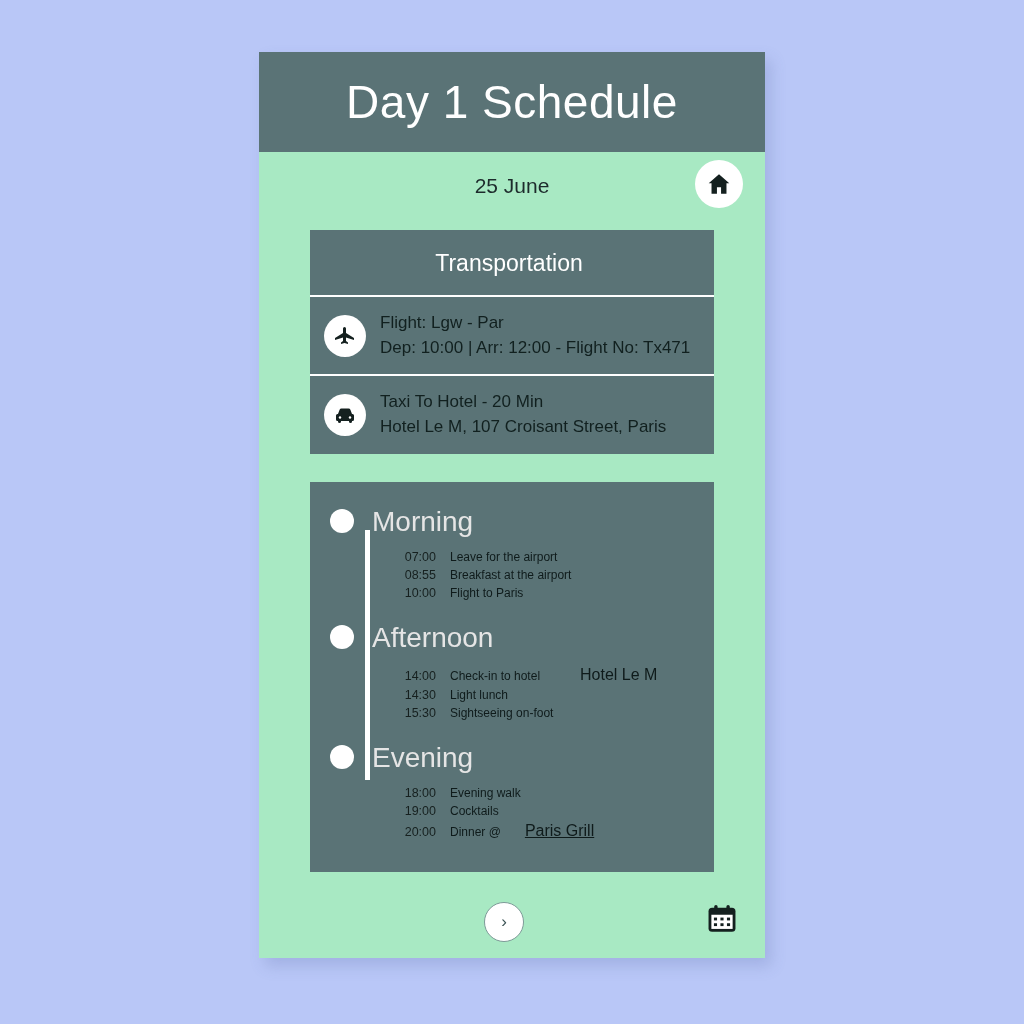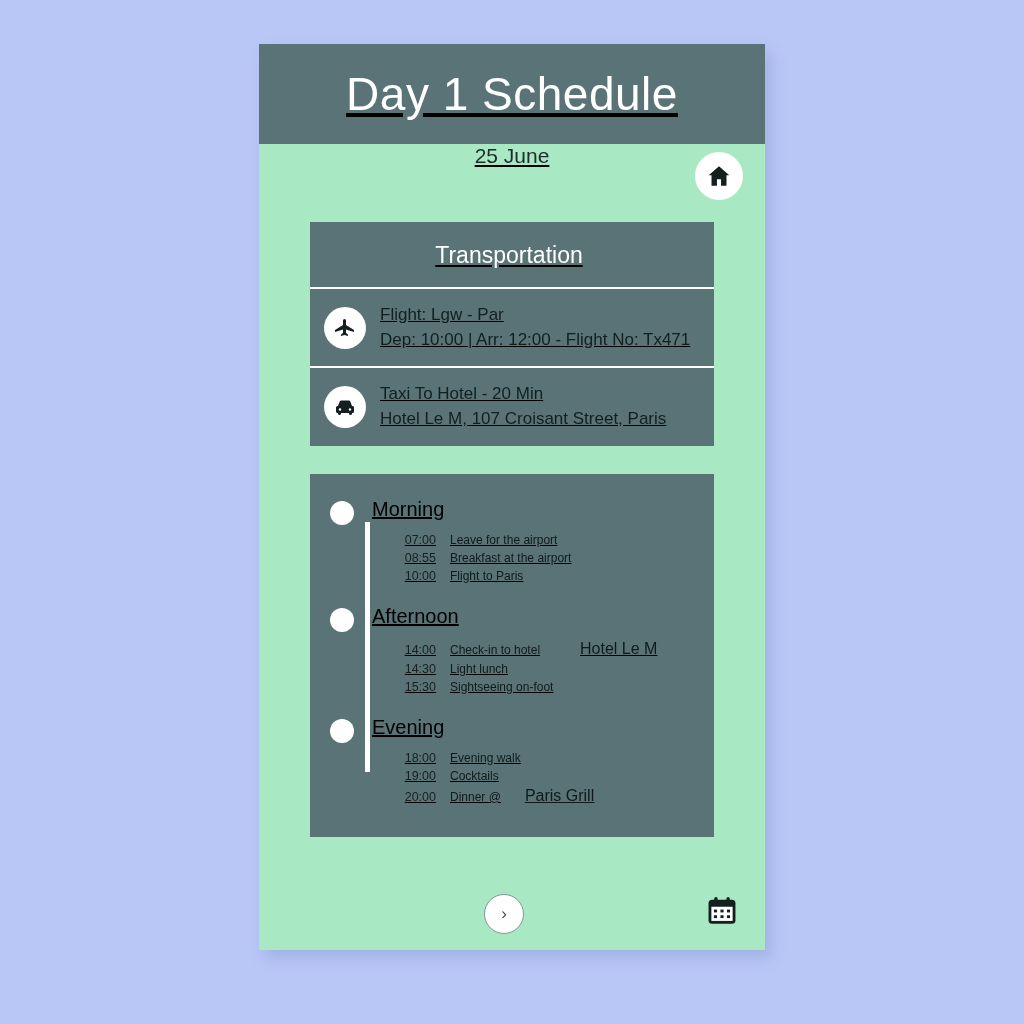--- a/index.html
+++ b/index.html
@@ -12,45 +12,45 @@
   }
   #root {
     position: relative;
     width: 1024px;
     height: 1024px;
     overflow: hidden;
   }
   .phone {
     position: absolute;
     left: 259px;
-    top: 44px;
+    top: 52px;
     width: 506px;
     height: 906px;
     background: #a8e9c3;
     box-shadow: 6px 8px 14px rgba(80,100,160,0.22);
     overflow: hidden;
-    text-decoration: underline;
   }
   .header {
     height: 100px;
     background: #5a7376;
     display: flex;
     align-items: center;
     justify-content: center;
   }
   .header-title {
     color: #ffffff;
     font-size: 46px;
     letter-spacing: 0.5px;
     font-weight: normal;
   }
   .daterow {
     height: 68px;
     position: relative;
     display: flex;
+    align-items: center;
     justify-content: center;
   }
   .date-text {
     color: #1d2b2c;
     font-size: 21px;
   }
   .home-btn {
     position: absolute;
     right: 22px;
     top: 8px;
@@ -121,22 +121,22 @@
   .dot {
     position: absolute;
     left: 20px;
     top: 3px;
     width: 24px;
     height: 24px;
     border-radius: 50%;
     background: #ffffff;
   }
   .block-title {
-    color: #000000;
-    font-size: 20px;
+    color: #e5e5e5;
+    font-size: 28px;
     margin-bottom: 12px;
   }
   .entry {
     display: flex;
     align-items: baseline;
     margin-left: 18px;
     margin-bottom: 4px;
   }
   .entry .t {
     color: #16201f;

